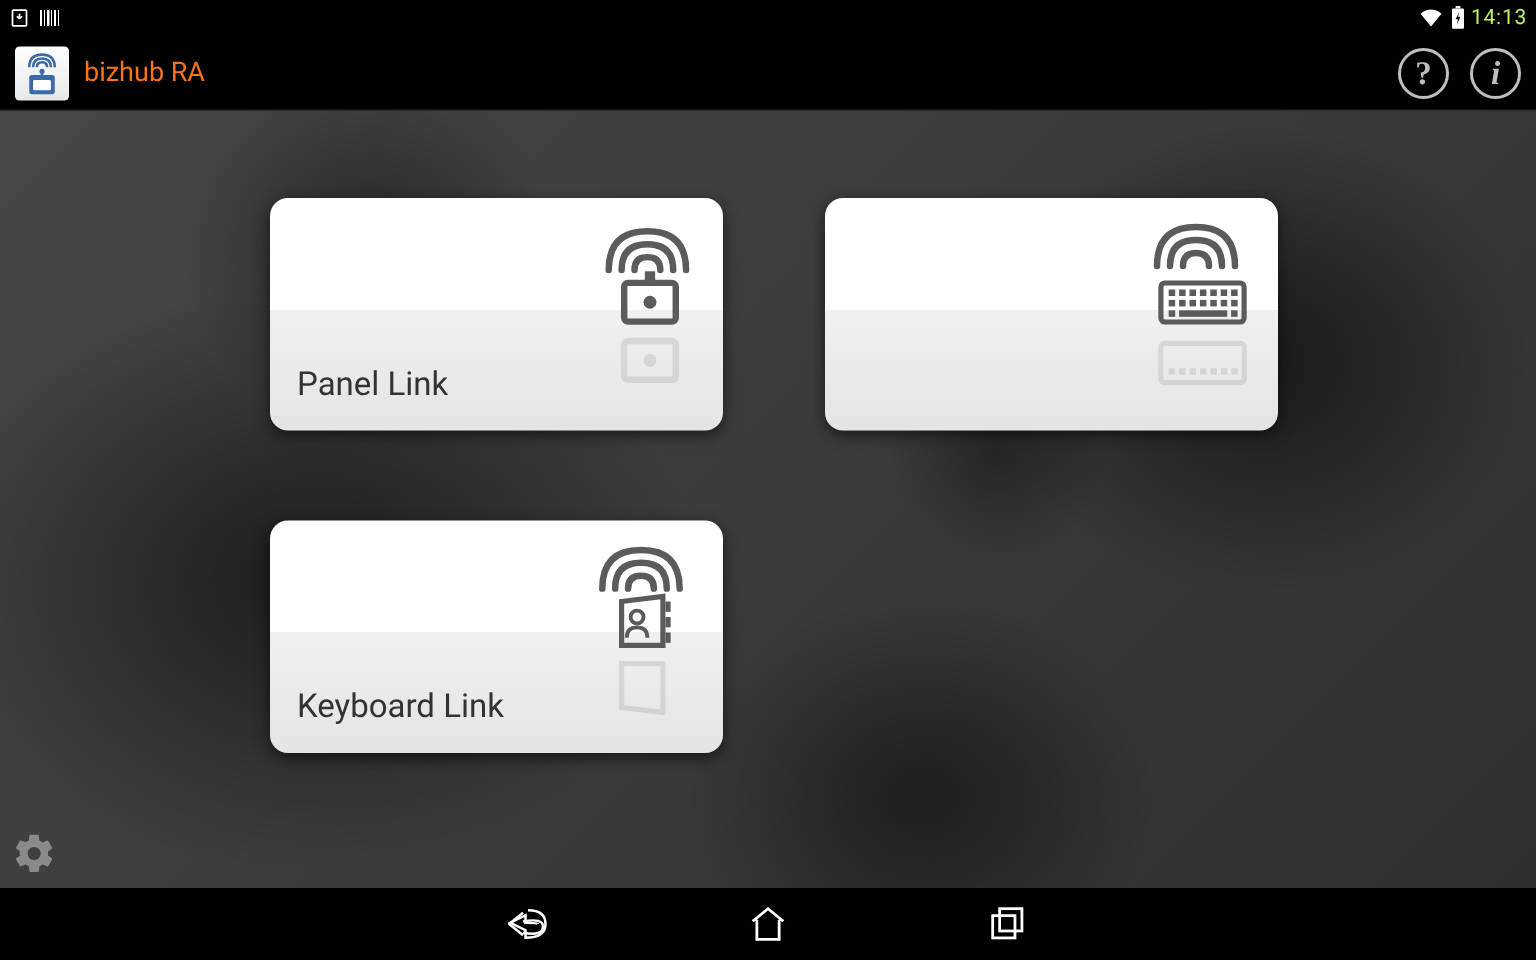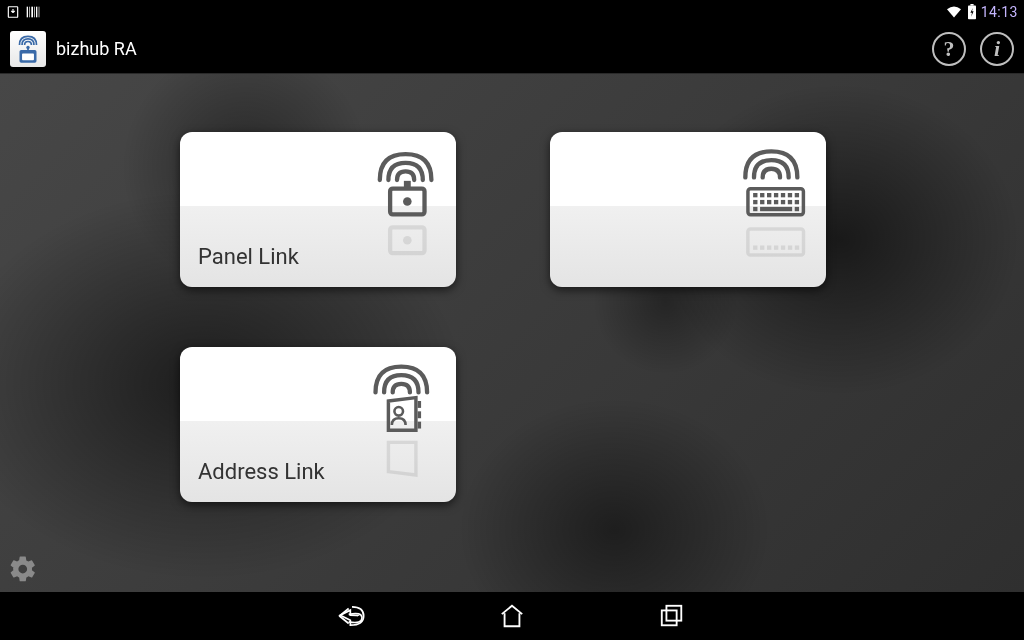--- a/index.html
+++ b/index.html
@@ -7,21 +7,21 @@
   body { background: #000; position: relative; }
 
   
   .status-bar {
     height: 24px;
     background: #000;
     display: flex;
     justify-content: space-between;
     align-items: center;
     padding: 0 6px;
-    color: #c4b5fd;
+    color: #bef264;
     font-size: 13px;
   }
   .status-left, .status-right { display: flex; align-items: center; gap: 6px; }
   .status-right { gap: 4px; }
   .status-icon { display: inline-flex; align-items: center; justify-content: center; }
 
   
   .app-bar {
     height: 50px;
     background: #000;
@@ -31,21 +31,21 @@
     gap: 10px;
     border-bottom: 1px solid #2a2a2a;
   }
   .app-logo {
     width: 36px; height: 36px;
     background: linear-gradient(#fff,#e8e8e8);
     border-radius: 3px;
     display: flex; align-items: flex-end; justify-content: center;
     position: relative;
   }
-  .app-title { color: #ffffff; font-size: 18px; font-weight: 400; flex: 1; }
+  .app-title { color: #f97316; font-size: 18px; font-weight: 400; flex: 1; }
   .app-bar-actions { display: flex; gap: 14px; }
   .circle-btn {
     width: 34px; height: 34px; border: 2.5px solid #bfbfbf; border-radius: 50%;
     display: flex; align-items: center; justify-content: center;
     color: #bfbfbf; font-family: Georgia, serif; font-weight: bold; font-size: 22px;
     cursor: pointer;
   }
 
   
   .content {
@@ -62,21 +62,21 @@
 
   
   .tile-grid {
     padding: 58px 0 0 180px;
     display: grid;
     grid-template-columns: 290px 290px;
     grid-template-rows: 155px 155px;
     gap: 60px 80px;
   }
   .tile {
-    width: 276px; height: 155px;
+    width: 302px; height: 155px;
     background: linear-gradient(to bottom, #fff 0%, #fff 48%, #f0f0f0 48%, #e4e4e4 100%);
     border-radius: 12px;
     box-shadow: 0 3px 10px rgba(0,0,0,0.6);
     position: relative;
     cursor: pointer;
   }
   .tile-icon {
     position: absolute; top: 8px; right: 14px; width: 90px; height: 80px;
     display: flex; align-items: center; justify-content: center;
   }
@@ -248,21 +248,21 @@
           <rect x="74" y="76" width="4" height="8" fill="#5b5b5b"></rect>
           <circle cx="52" cy="64" r="5" fill="none" stroke="#5b5b5b" stroke-width="3"></circle>
           <path d="M44 80 Q44 72 52 72 Q60 72 60 80" fill="none" stroke="#5b5b5b" stroke-width="3"></path>
         </svg>
       </div>
       <div class="tile-reflection">
         <svg width="86" height="40" viewBox="0 0 100 46">
           <path d="M40 6 L72 2 L72 40 L40 40 Z" fill="none" stroke="#5b5b5b" stroke-width="4"></path>
         </svg>
       </div>
-      <div class="tile-label">Address Link</div>
+      <div class="tile-label">Keyboard Link</div>
     </div>
 
   </div>
 </div>
 
 <div class="settings-cog">
   <svg width="30" height="30" viewBox="0 0 24 24">
     <path fill="#8a8a8a" d="M19.14,12.94a7.07,7.07,0,0,0,.05-.94,7.07,7.07,0,0,0-.05-.94l2.11-1.65a.5.5,0,0,0,.12-.64l-2-3.46a.5.5,0,0,0-.6-.22l-2.49,1a7,7,0,0,0-1.63-.94l-.38-2.65A.5.5,0,0,0,13.8,2H9.8a.5.5,0,0,0-.49.42L8.93,5.07a7,7,0,0,0-1.63.94l-2.49-1a.5.5,0,0,0-.6.22l-2,3.46a.5.5,0,0,0,.12.64L4.44,11a7.07,7.07,0,0,0-.5.94,7.07,7.07,0,0,0,.5.94L2.33,14.53a.5.5,0,0,0-.12.64l2,3.46a.5.5,0,0,0,.6.22l2.49-1a7,7,0,0,0,1.63.94l.38,2.65a.5.5,0,0,0,.49.42h4a.5.5,0,0,0,.49-.42l.38-2.65a7,7,0,0,0,1.63-.94l2.49,1a.5.5,0,0,0,.6-.22l2-3.46a.5.5,0,0,0-.12-.64ZM11.8,15.5A3.5,3.5,0,1,1,15.3,12,3.5,3.5,0,0,1,11.8,15.5Z"></path>
   </svg>
 </div>

